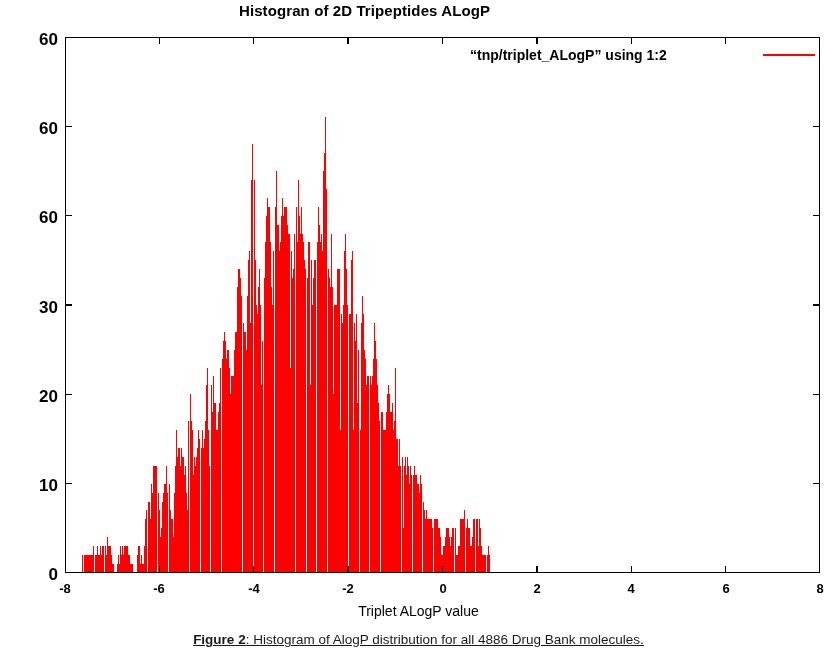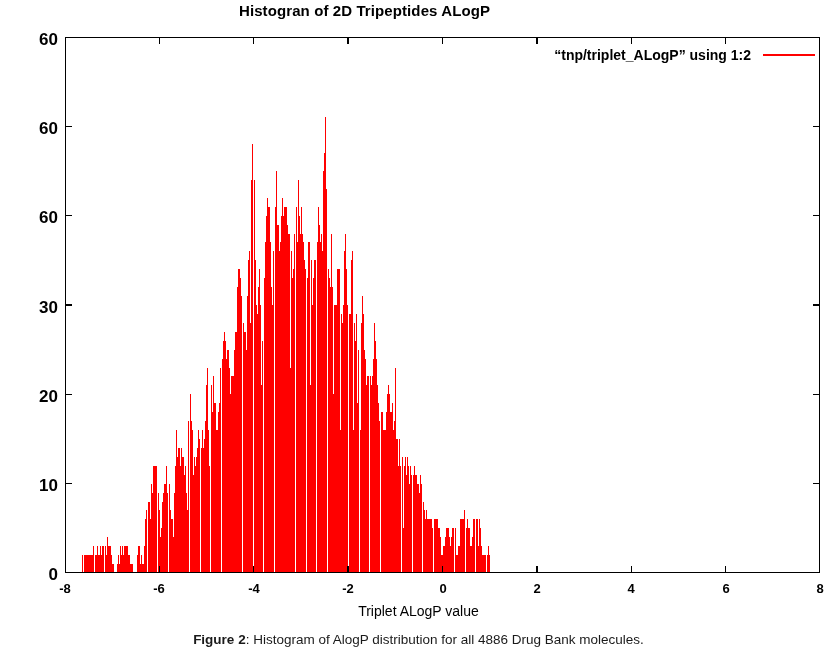--- a/index.html
+++ b/index.html
@@ -80,21 +80,21 @@
     font-family: "Liberation Sans", sans-serif;
   }
   #legend {
     position: absolute;
     left: 470px;
     top: 44px;
     width: 345px;
     height: 22px;
     display: flex;
     align-items: center;
-    justify-content: flex-end;
+    justify-content: space-between;
     gap: 12px;
   }
   #legend-label {
     font-size: 14px;
     font-weight: bold;
     font-family: "Liberation Sans", sans-serif;
     white-space: nowrap;
   }
   #legend-line-sample {
     width: 52px;
@@ -104,20 +104,21 @@
   }
   #figure-caption {
     position: absolute;
     left: 0;
     top: 632px;
     width: 837px;
     text-align: center;
     font-size: 13.5px;
     font-family: "Liberation Sans", sans-serif;
     color: #1a1a1a;
+    text-decoration: underline;
   }
   #figure-caption b {
     font-weight: bold;
   }
 </style>
 </head>
 <body>
 
 <div id="figure-root">
 

